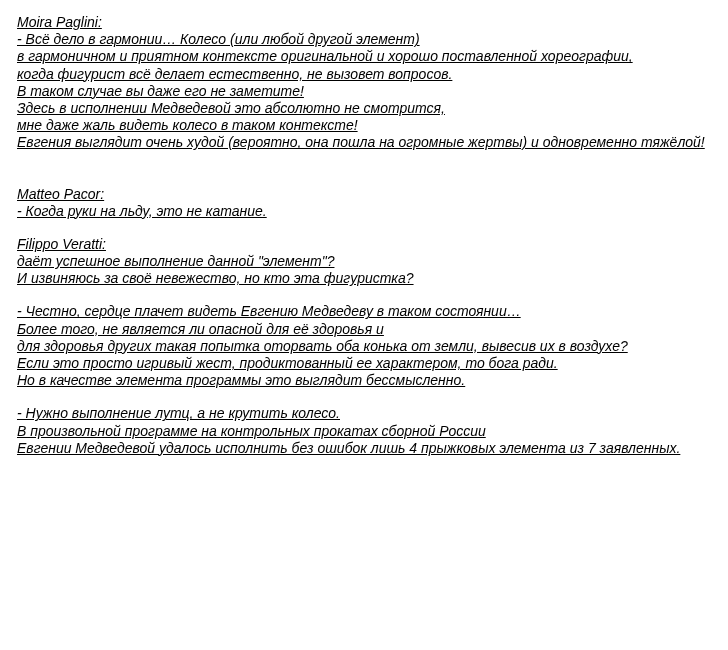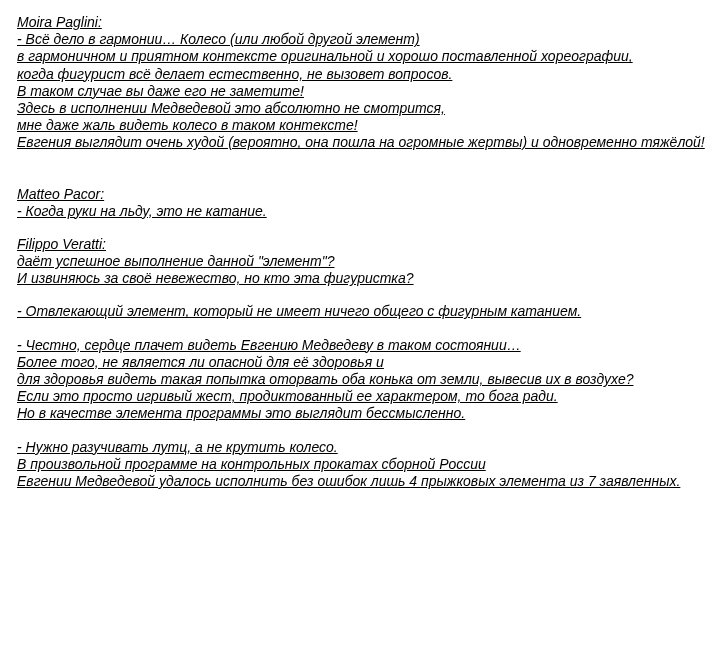--- a/index.html
+++ b/index.html
@@ -50,30 +50,29 @@
   </div>
 
   <div class="comment-block gap-small">
     <div class="author">Filippo Veratti:</div>
     <div class="line">даёт успешное выполнение данной "элемент"?</div>
     <div class="line">И извиняюсь за своё невежество, но кто эта фигуристка?</div>
   </div>
 
 
   <div class="comment-block gap-small">
-    <div class="line">- Отвлекающий элемент, который не имеет ничего общего с фигурным катанием.</div>
   </div>
 
   <div class="comment-block gap-small">
     <div class="line">- Честно, сердце плачет видеть Евгению Медведеву в таком состоянии…</div>
     <div class="line">Более того, не является ли опасной для её здоровья и</div>
-    <div class="line">для здоровья видеть такая попытка оторвать оба конька от земли, вывесив их в воздухе?</div>
+    <div class="line">для здоровья других такая попытка оторвать оба конька от земли, вывесив их в воздухе?</div>
     <div class="line">Если это просто игривый жест, продиктованный ее характером, то бога ради.</div>
     <div class="line">Но в качестве элемента программы это выглядит бессмысленно.</div>
   </div>
 
   <div class="comment-block gap-small">
-    <div class="line">- Нужно разучивать лутц, а не крутить колесо.</div>
+    <div class="line">- Нужно выполнение лутц, а не крутить колесо.</div>
     <div class="line">В произвольной программе на контрольных прокатах сборной России</div>
     <div class="line">Евгении Медведевой удалось исполнить без ошибок лишь 4 прыжковых элемента из 7 заявленных.</div>
   </div>
 
 </div>
 
 </body></html>

